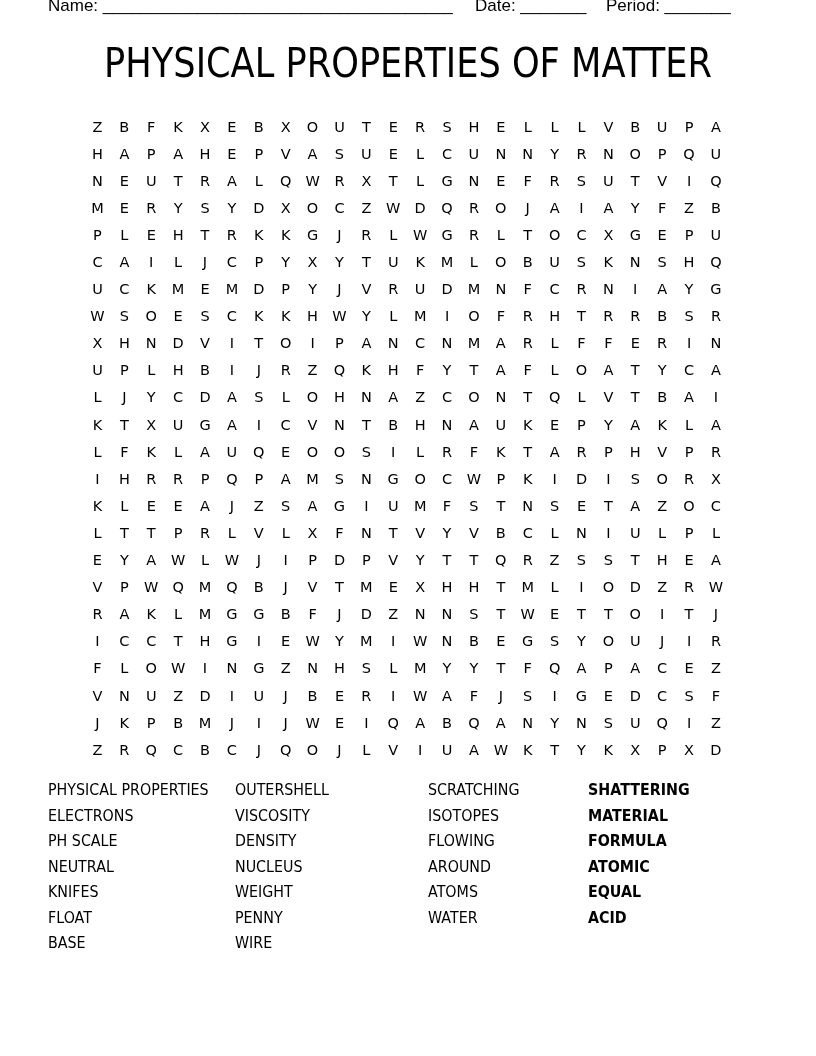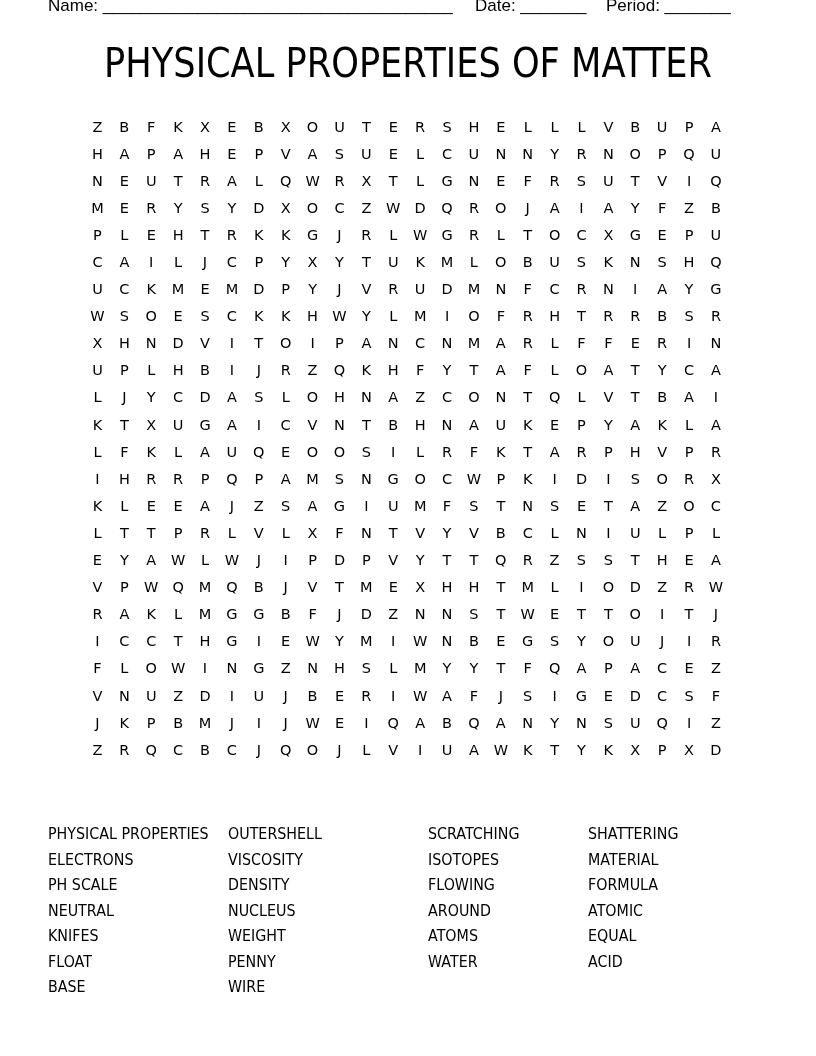--- a/index.html
+++ b/index.html
@@ -17,21 +17,21 @@
     .grid {
       position: absolute; top: 113px; left: 84px;
       display: grid; grid-template-columns: repeat(24, 26.9px); grid-auto-rows: 27.1px;
       font-family: "DejaVu Sans", sans-serif; font-size: 14.5px;
     }
     .cell { display: flex; align-items: center; justify-content: center; cursor: pointer; }
     .words {
       position: absolute; top: 778px; left: 48px;
       font-family: "DejaVu Sans", sans-serif; font-size: 15.5px;
     }
-    .col { position: absolute; top: 0; white-space: nowrap; margin-top: 44px; }
+    .col { position: absolute; top: 0; white-space: nowrap; }
     .word { height: 25.5px; line-height: 25.5px; transform: scaleX(0.92); transform-origin: left; }
   </style>
 </head>
 <body>
 
 <div class="header">
   <span style="left:0">Name: _____________________________________</span>
   <span style="left:427px">Date: _______</span>
   <span style="left:558px">Period: _______</span>
 </div>
@@ -620,38 +620,38 @@
 <div class="words" id="words">
     <div class="col" style="left: 0px;">
       <div class="word">PHYSICAL PROPERTIES</div>
       <div class="word">ELECTRONS</div>
       <div class="word">PH SCALE</div>
       <div class="word">NEUTRAL</div>
       <div class="word">KNIFES</div>
       <div class="word">FLOAT</div>
       <div class="word">BASE</div>
     </div>
-    <div class="col" style="left: 180px;">
+    <div class="col" style="left: 187px;">
       <div class="word">OUTERSHELL</div>
       <div class="word">VISCOSITY</div>
       <div class="word">DENSITY</div>
       <div class="word">NUCLEUS</div>
       <div class="word">WEIGHT</div>
       <div class="word">PENNY</div>
       <div class="word">WIRE</div>
     </div>
     <div class="col" style="left: 380px;">
       <div class="word">SCRATCHING</div>
       <div class="word">ISOTOPES</div>
       <div class="word">FLOWING</div>
       <div class="word">AROUND</div>
       <div class="word">ATOMS</div>
       <div class="word">WATER</div>
     </div>
-    <div class="col" style="left: 540px;">
+    <div class="col" style="left: 540px; font-weight: bold;">
       <div class="word">SHATTERING</div>
       <div class="word">MATERIAL</div>
       <div class="word">FORMULA</div>
       <div class="word">ATOMIC</div>
       <div class="word">EQUAL</div>
       <div class="word">ACID</div>
     </div>
   </div>
 
 </body></html>

